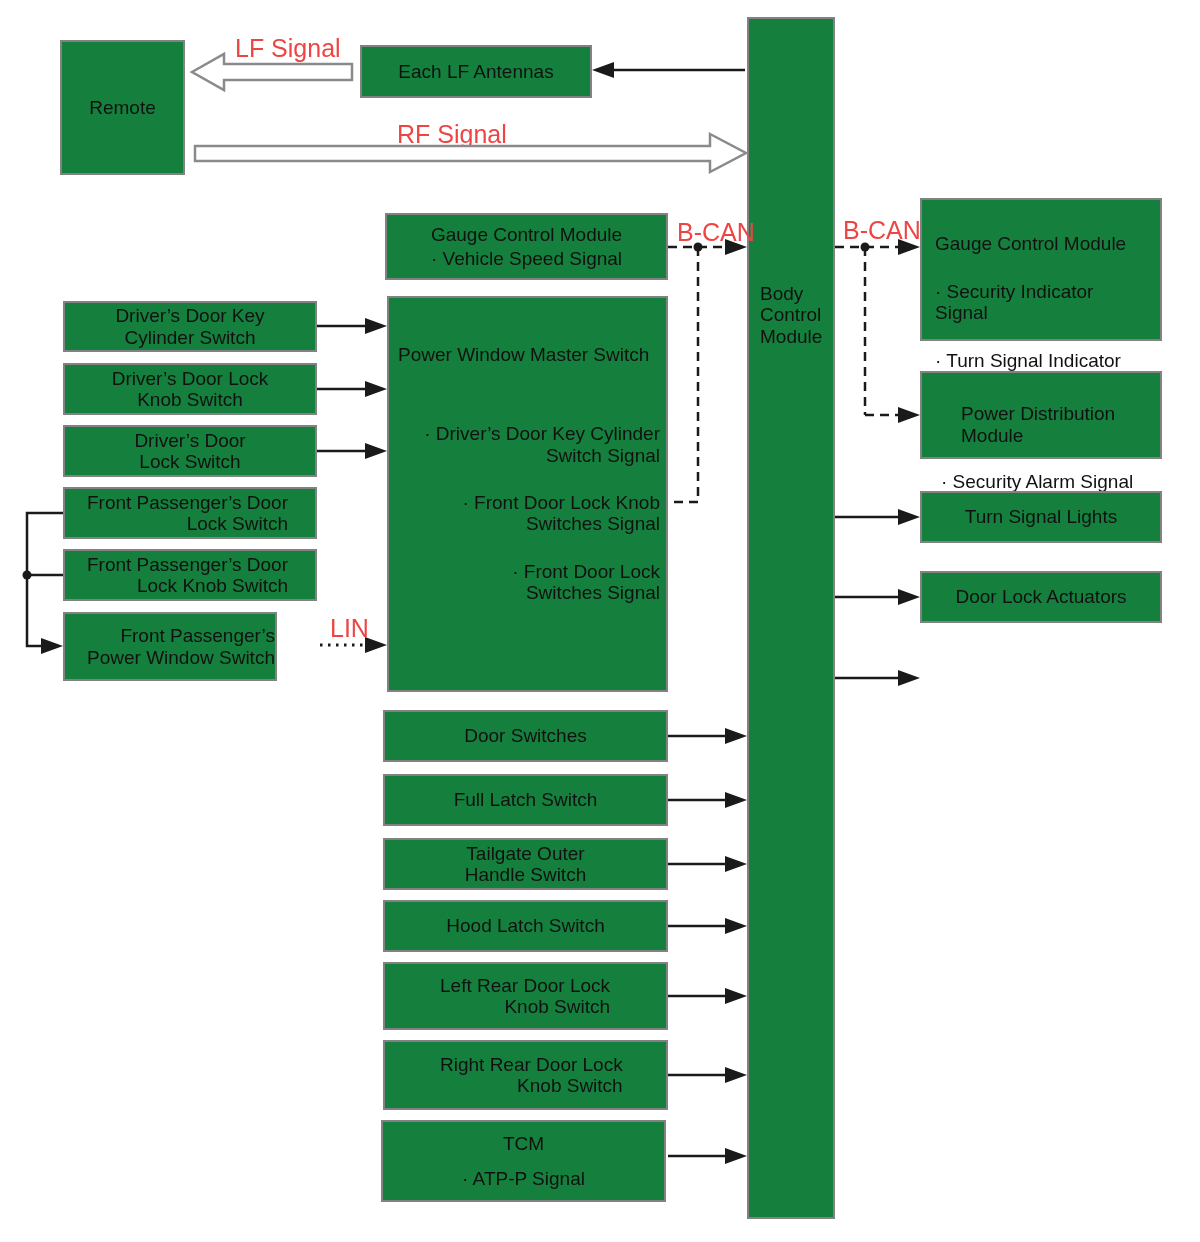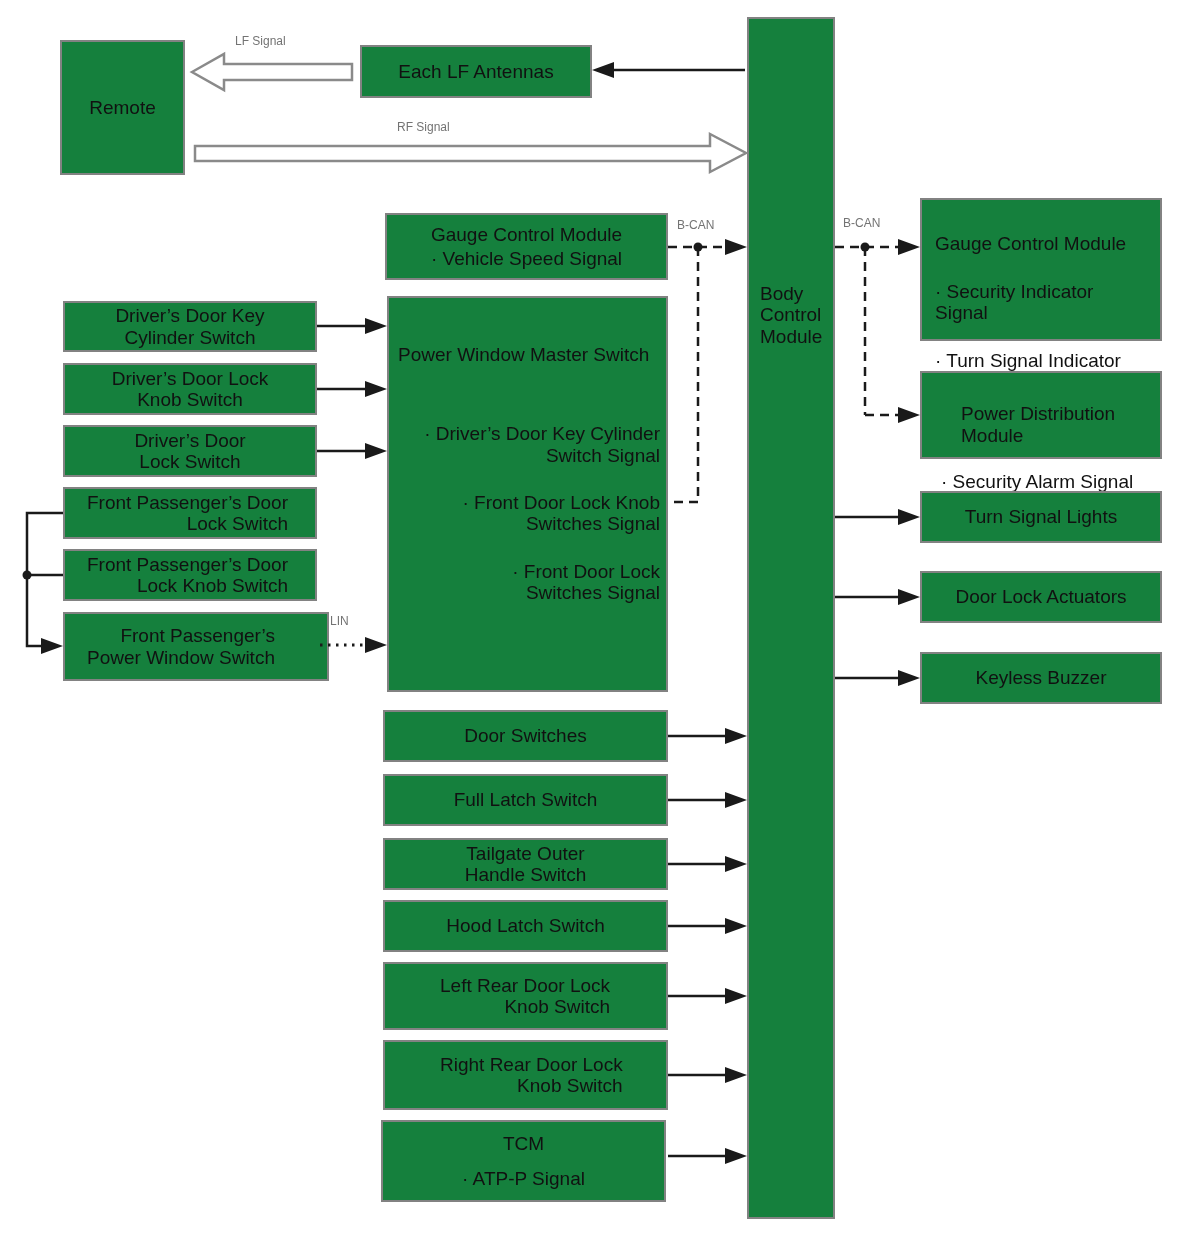--- a/index.html
+++ b/index.html
@@ -22,21 +22,21 @@
   .block{display:block;}
   .bcm-label{position:absolute;left:11px;top:264px;text-align:left;white-space:pre-line;}
   .pwms-title{position:absolute;left:9px;top:46px;white-space:nowrap;}
   .pwms-items{position:absolute;left:9px;top:104px;width:262px;text-align:right;}
   .pwms-items .it{margin-bottom:5px;}
   .gcm-out-body{padding:12px 6px 0 13px;text-align:left;}
   .gcm-out-body .it{margin-top:5px;}
   .pdm-body{padding-top:9px;text-align:left;}
   .pdm-title{padding-left:39px;}
   .pdm-item{padding-left:19px;margin-top:4px;}
-  .lbl{position:absolute;font-size:12px;color:#737373;white-space:nowrap;}
+  .lbl{position:absolute;font-size:25px;color:#ef4444;white-space:nowrap;}
   svg.wires{position:absolute;left:0;top:0;pointer-events:none;}
   svg.wires line,svg.wires polyline{stroke:#1a1a1a;stroke-width:2.5;fill:none;}
   svg.wires polygon{fill:#1a1a1a;stroke:none;}
   svg.wires .dash{stroke-dasharray:9 6;}
   svg.wires .dotline{stroke-dasharray:2.5 5.5;stroke-width:3;}
   svg.wires circle{fill:#1a1a1a;}
   svg.wires .hollow{fill:#ffffff;stroke:#8a8a8a;stroke-width:2.5;stroke-linejoin:miter;}
 </style>
 </head>
 <body>
@@ -92,21 +92,21 @@
   <div class="box align-left pad22" style="left:63px;top:487px;width:254px;height:52px;">
     <span>Front Passenger’s Door
 Lock Switch</span>
   </div>
 
   <div class="box align-left pad22" style="left:63px;top:549px;width:254px;height:52px;">
     <span>Front Passenger’s Door
 Lock Knob Switch</span>
   </div>
 
-  <div class="box align-left pad22" style="left:63px;top:612px;width:266px;height:69px;">
+  <div class="box align-left pad22" style="left:63px;top:612px;width:214px;height:69px;">
     <span>Front Passenger’s
 Power Window Switch</span>
   </div>
 
   <div class="box" style="left:383px;top:710px;width:285px;height:52px;">
     <span>Door Switches</span>
   </div>
 
   <div class="box" style="left:383px;top:774px;width:285px;height:52px;">
     <span>Full Latch Switch</span>
@@ -151,23 +151,20 @@
   </div>
 
   <div class="box" style="left:920px;top:491px;width:242px;height:52px;">
     <span>Turn Signal Lights</span>
   </div>
 
   <div class="box" style="left:920px;top:571px;width:242px;height:52px;align-items:center;">
     <span>Door Lock Actuators</span>
   </div>
 
-  <div class="box" style="left:920px;top:652px;width:242px;height:52px;">
-    <span>Keyless Buzzer</span>
-  </div>
 
   <div class="lbl" style="left:235px;top:34px;">LF Signal</div>
   <div class="lbl" style="left:397px;top:120px;">RF Signal</div>
   <div class="lbl" style="left:677px;top:218px;">B-CAN</div>
   <div class="lbl" style="left:843px;top:216px;">B-CAN</div>
   <div class="lbl" style="left:330px;top:614px;">LIN</div>
 
   <svg class="wires" width="1200" height="1242" viewBox="0 0 1200 1242">
 
     <g>

